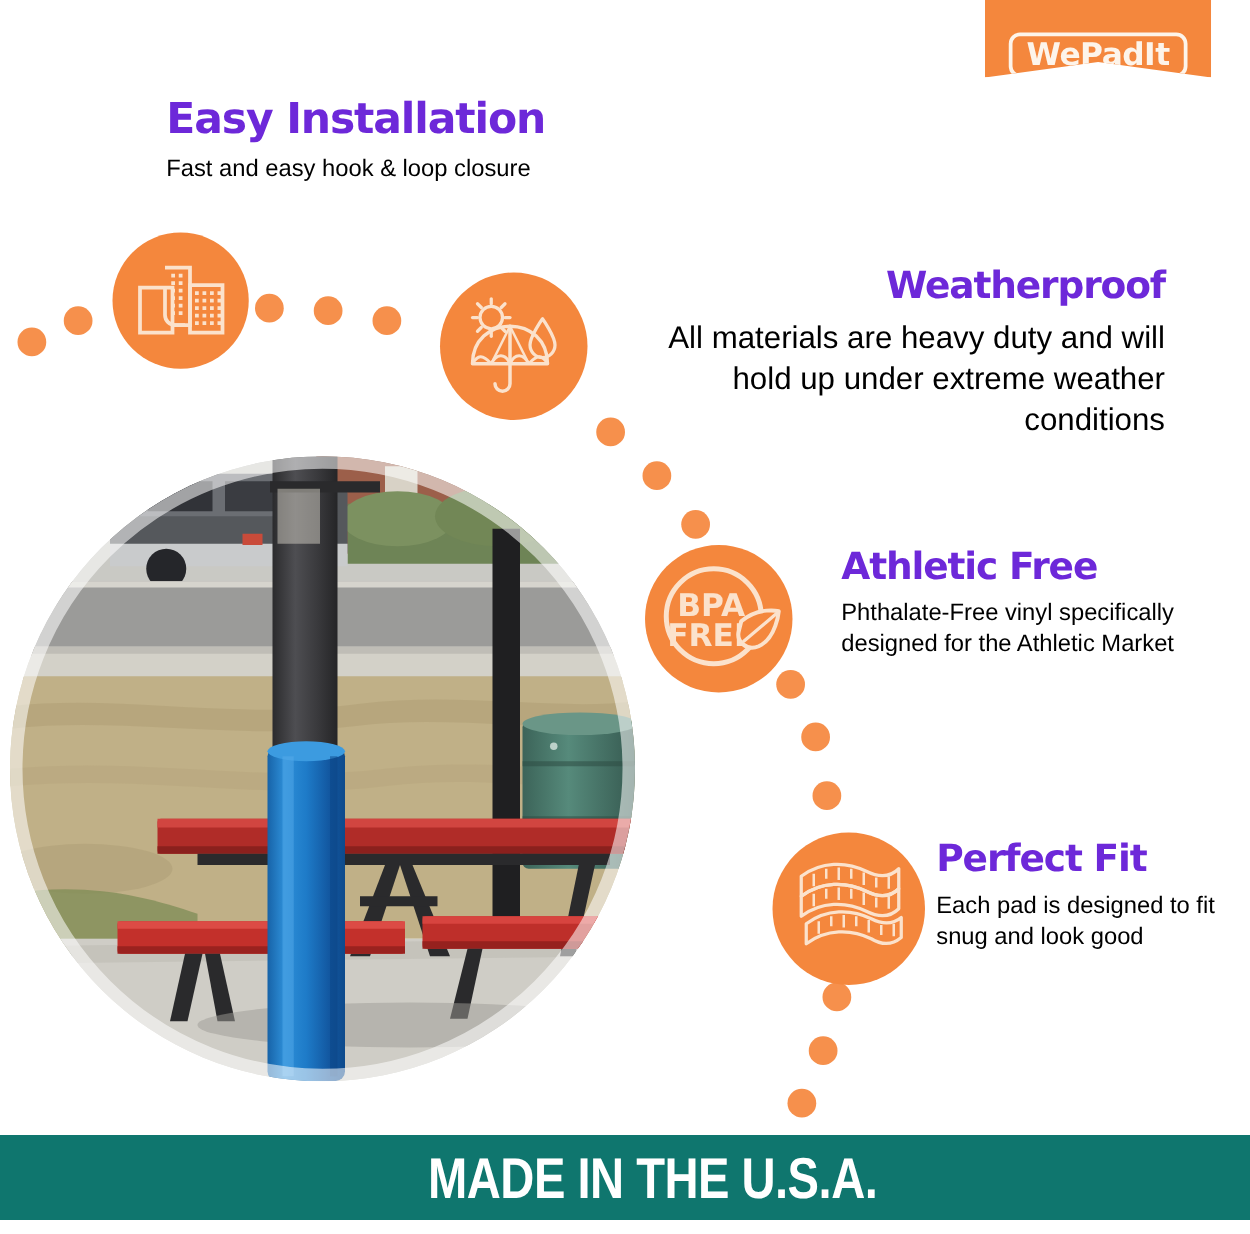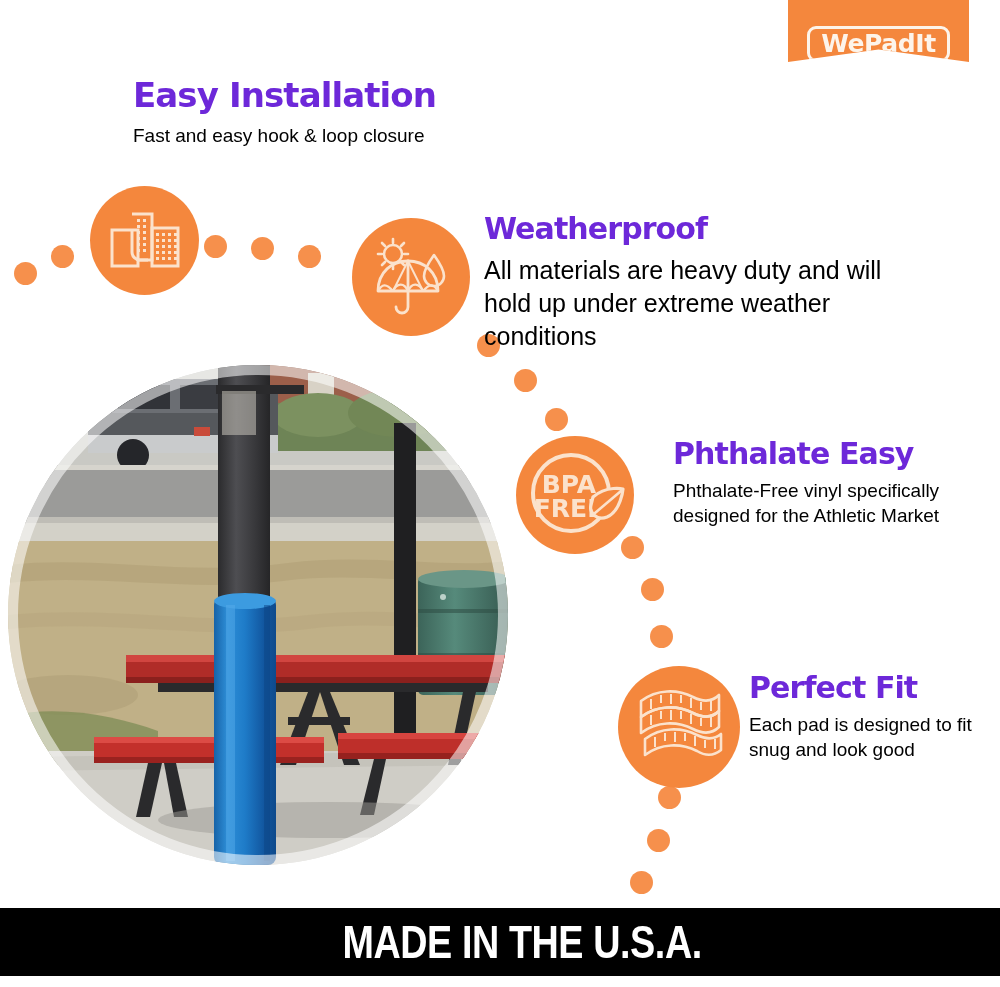--- a/index.html
+++ b/index.html
@@ -64,21 +64,21 @@
     font-family: "Liberation Sans", sans-serif;
     font-weight: 400;
     color: #000000;
     line-height: 1.33;
   }
 
   #block-installation      { left: 133px; top: 78px;  width: 430px; }
   #block-installation h2   { font-size: 34px; }
   #block-installation p    { font-size: 19px; margin-top: 9px; }
 
-  #block-weatherproof      { left: 484px; top: 213px; width: 420px; }
+  #block-weatherproof      { left: 512px; top: 213px; width: 420px; text-align: right; }
   #block-weatherproof h2   { font-size: 30px; }
   #block-weatherproof p    { font-size: 25px; margin-top: 9px; }
 
   #block-phthalate         { left: 673px; top: 438px; width: 300px; }
   #block-phthalate h2      { font-size: 30px; }
   #block-phthalate p       { font-size: 19px; margin-top: 8px; }
 
   #block-perfectfit        { left: 749px; top: 672px; width: 240px; }
   #block-perfectfit h2     { font-size: 30px; }
   #block-perfectfit p      { font-size: 19px; margin-top: 8px; }
@@ -118,21 +118,21 @@
     background: #F6904C;
   }
 
   
   #usa-banner {
     position: absolute;
     left: 0;
     top: 908px;
     width: 1000px;
     height: 68px;
-    background: #000000;
+    background: #0f766e;
     display: flex;
     align-items: center;
     justify-content: center;
     padding-left: 45px;
   }
   #usa-text {
     color: #FFFFFF;
     font-family: "Liberation Sans Narrow", "Liberation Sans", sans-serif;
     font-weight: 700;
     font-size: 46px;
@@ -413,21 +413,21 @@
     <h2>Easy Installation</h2>
     <p>Fast and easy hook &amp; loop closure</p>
   </div>
 
   <div class="block" id="block-weatherproof">
     <h2>Weatherproof</h2>
     <p>All materials are heavy duty and will hold up under extreme weather conditions</p>
   </div>
 
   <div class="block" id="block-phthalate">
-    <h2>Phthalate Easy</h2>
+    <h2>Athletic Free</h2>
     <p>Phthalate-Free vinyl specifically designed for the Athletic Market</p>
   </div>
 
   <div class="block" id="block-perfectfit">
     <h2>Perfect Fit</h2>
     <p>Each pad is designed to fit snug and look good</p>
   </div>
 
   <div id="usa-banner">
     <span id="usa-text">MADE IN THE U.S.A.</span>

